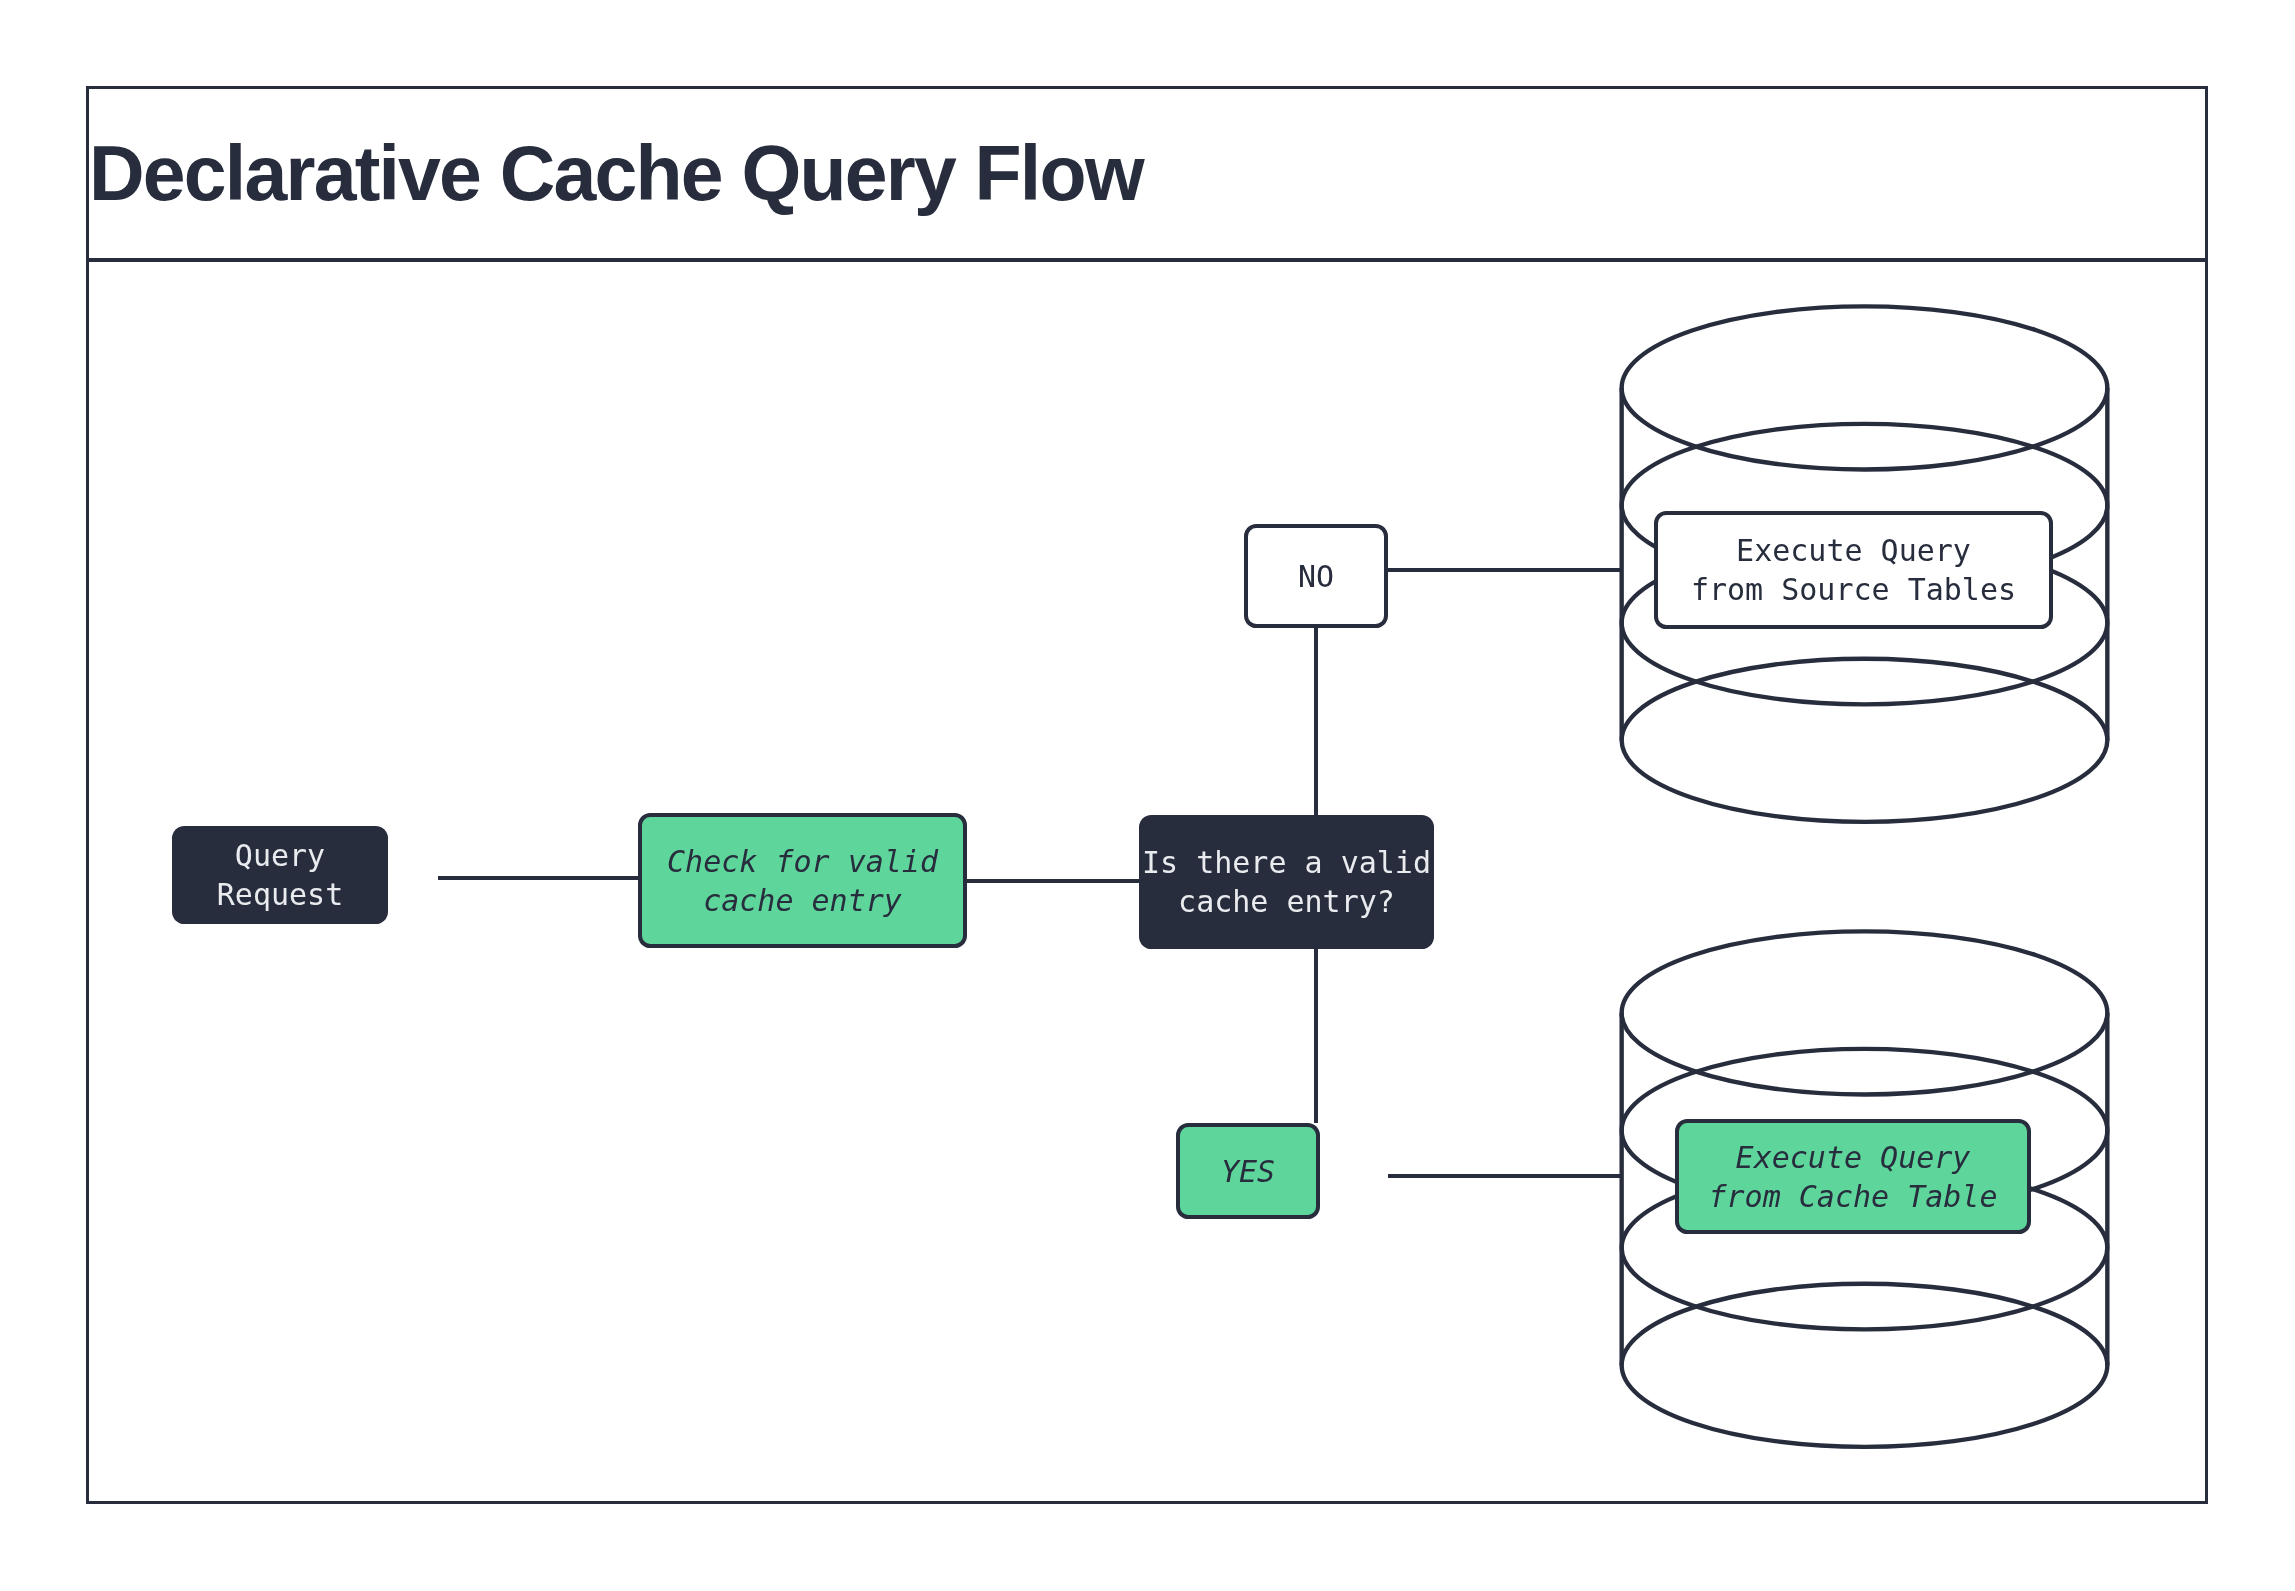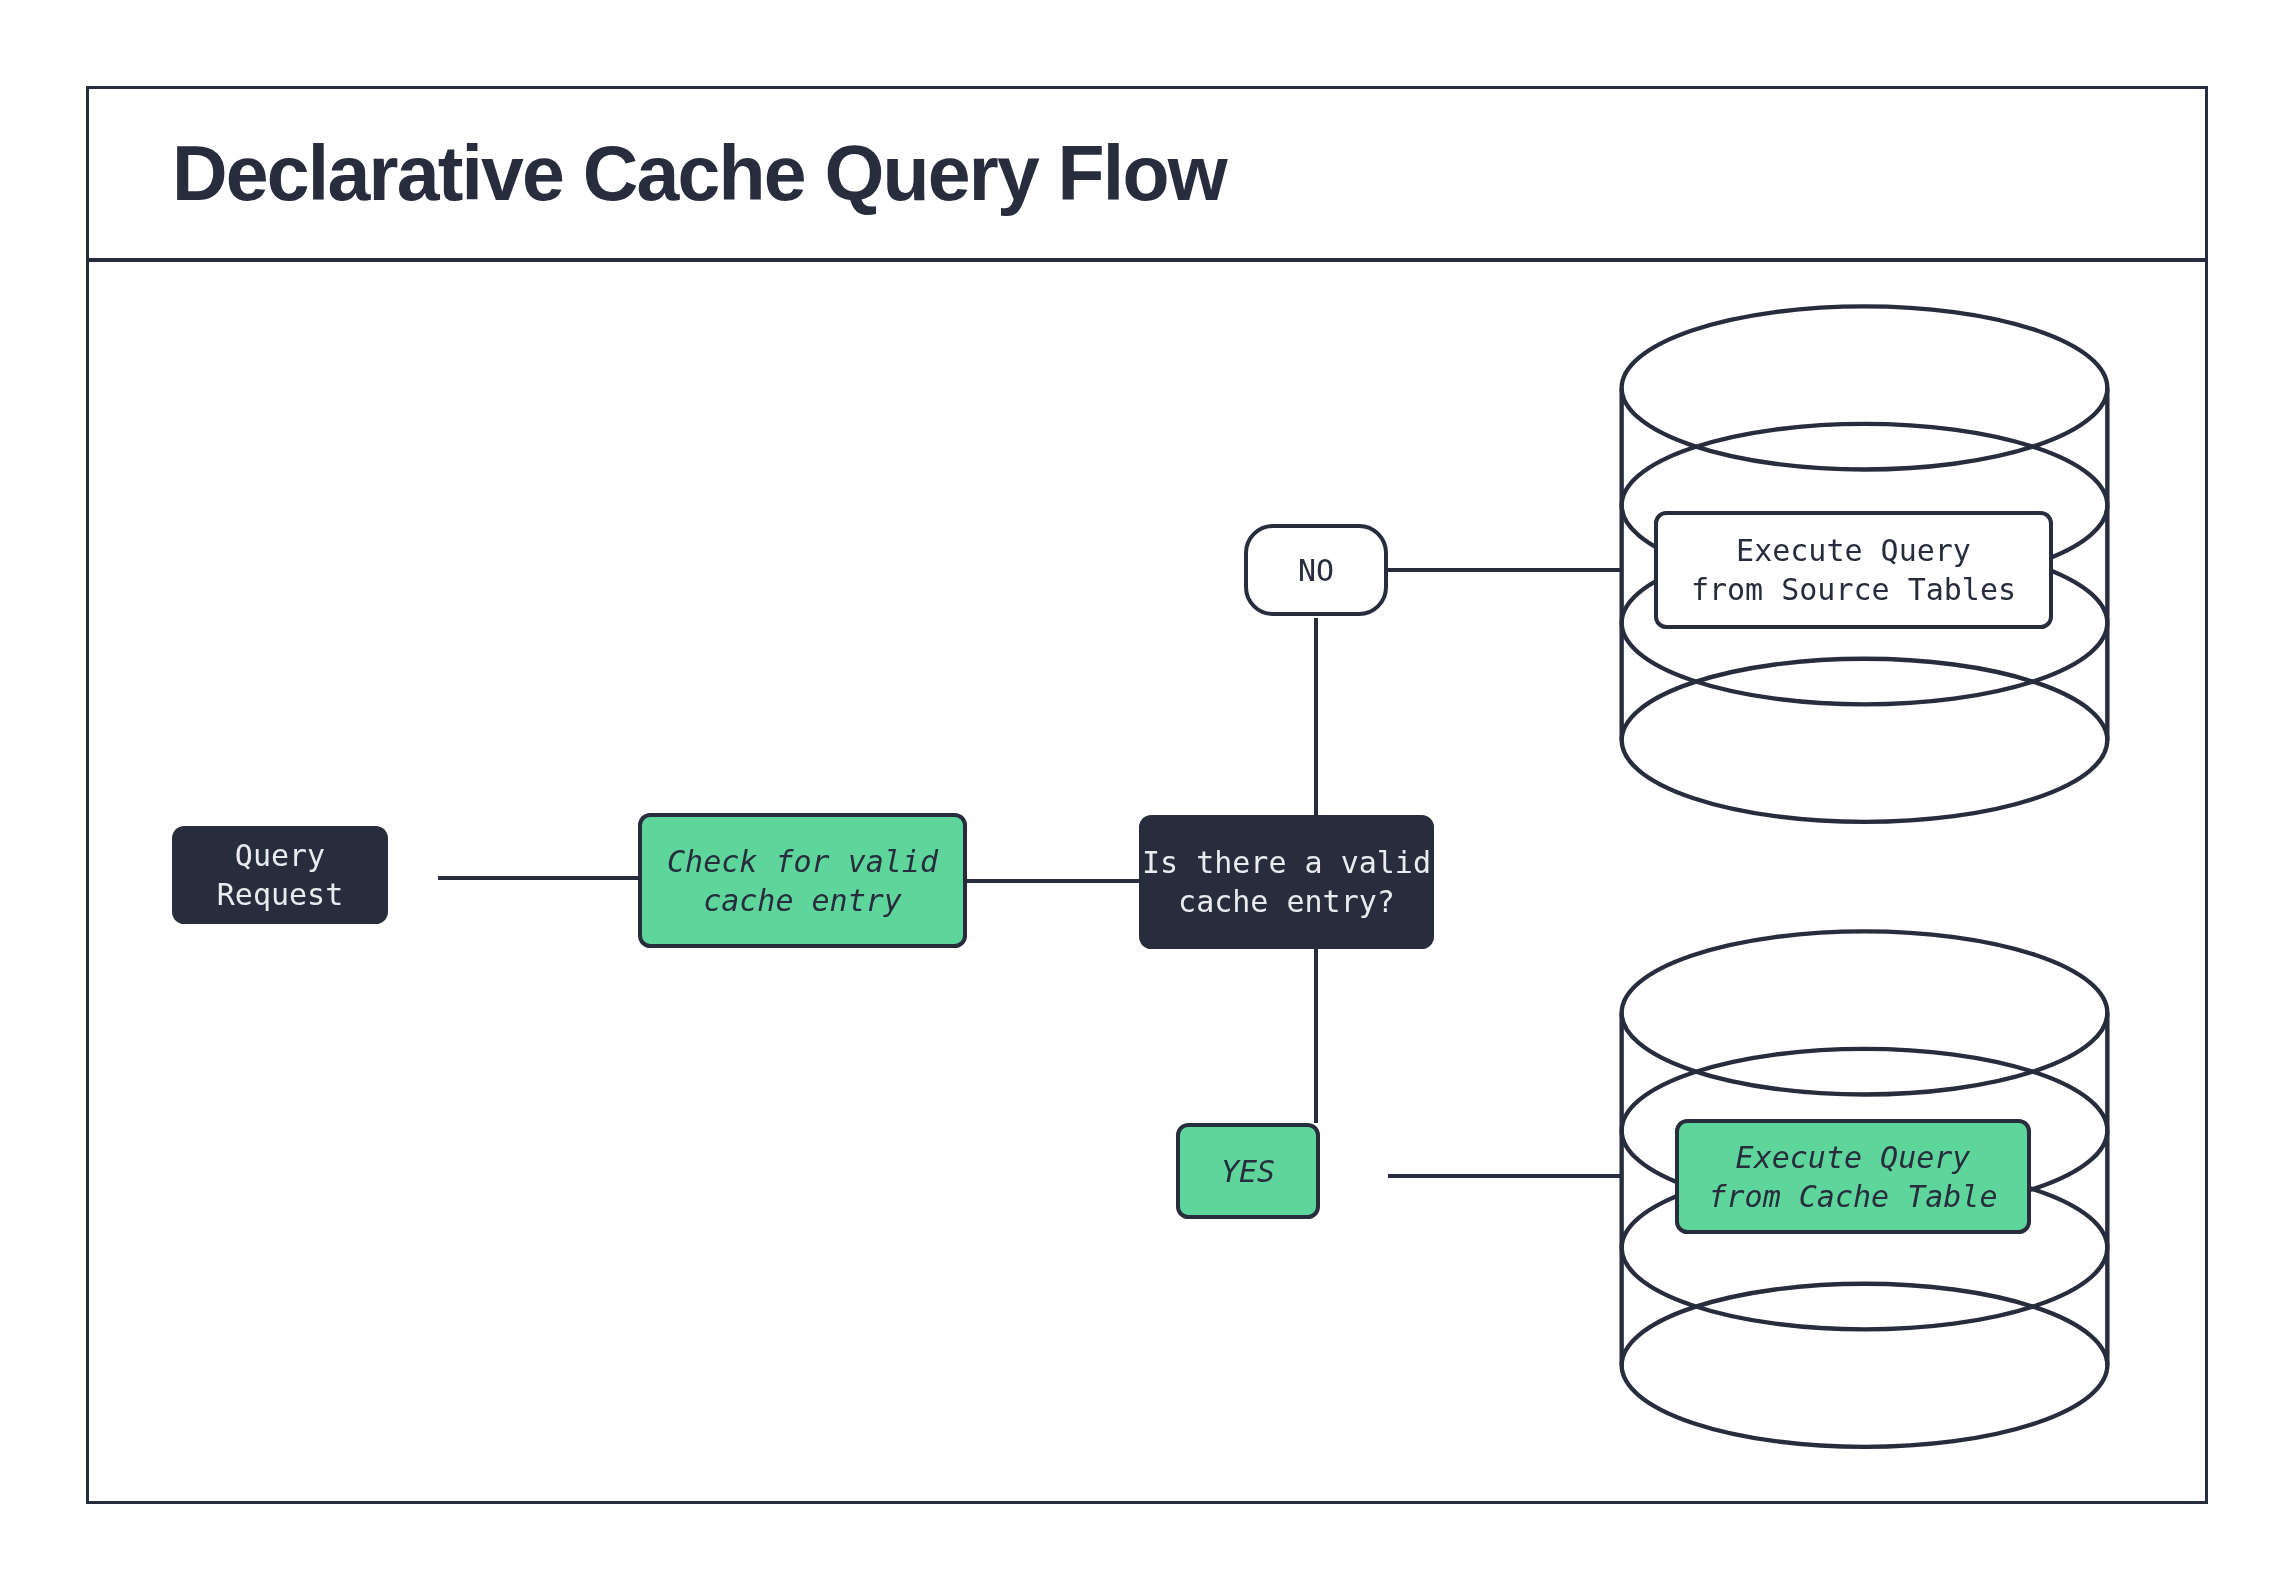--- a/index.html
+++ b/index.html
@@ -26,21 +26,20 @@
     border: 3.5px solid var(--ink);
     background: var(--paper);
   }
   .header {
     position: absolute;
     left: 0; top: 0; right: 0;
     height: 173px;
     border-bottom: 4.4px solid var(--ink);
     display: flex;
     align-items: center;
-    padding-left: 83px;
   }
   .title {
     font-family: "Liberation Sans", sans-serif;
     font-size: 77px;
     font-weight: 700;
     letter-spacing: -1.8px;
     color: var(--ink);
   }
   .node {
     position: absolute;
@@ -53,21 +52,21 @@
     line-height: 39px;
     border-radius: 12.3px;
   }
   .node--dark   { background: var(--ink); color: var(--light-text); }
   .node--green  { background: var(--green); color: var(--ink); border: 4.4px solid var(--ink); font-style: italic; }
   .node--white  { background: var(--paper); color: var(--ink); border: 4.4px solid var(--ink); }
 
   .n-query    { left: 172px;  top: 826px;  width: 216px; height: 98px; }
   .n-check    { left: 638px;  top: 813px;  width: 329px; height: 135px; }
   .n-decision { left: 1139px; top: 815px;  width: 295px; height: 134px; }
-  .n-no       { left: 1244px; top: 524px;  width: 144px; height: 92px; border-radius: 29px; }
+  .n-no       { left: 1244px; top: 524px;  width: 144px; height: 104px; }
   .n-yes      { left: 1176px; top: 1123px; width: 144px; height: 96px; }
 
   .db-label-source { left: 1654px; top: 511px;  width: 399px; height: 118px; }
   .db-label-cache  { left: 1675px; top: 1119px; width: 356px; height: 115px; }
 
   .connector { position: absolute; background: var(--ink); }
   .c1 { left: 438px;  top: 876px; width: 200px; height: 4.4px; }
   .c2 { left: 966px; top: 879px; width: 173px; height: 4.4px; }
   .c3 { left: 1314px; top: 618px;  width: 4.4px;   height: 197px; }
   .c4 { left: 1388px; top: 568px;  width: 233px; height: 4.4px; }

